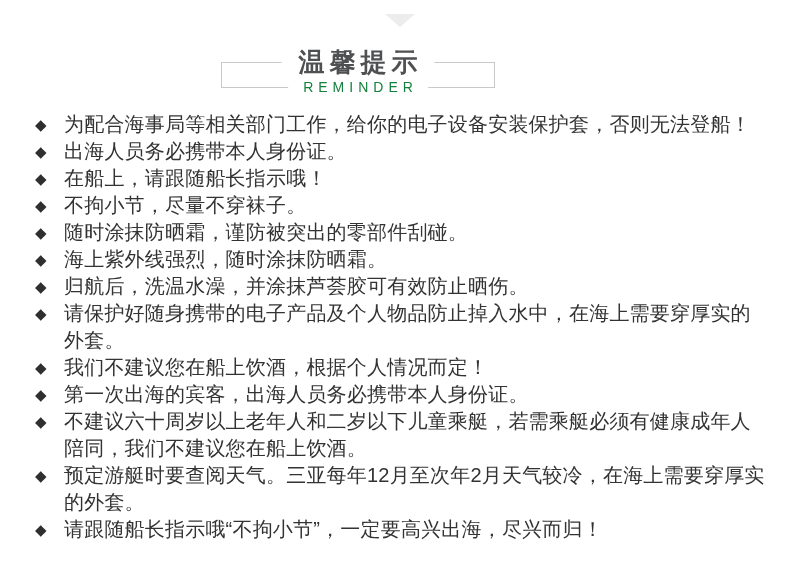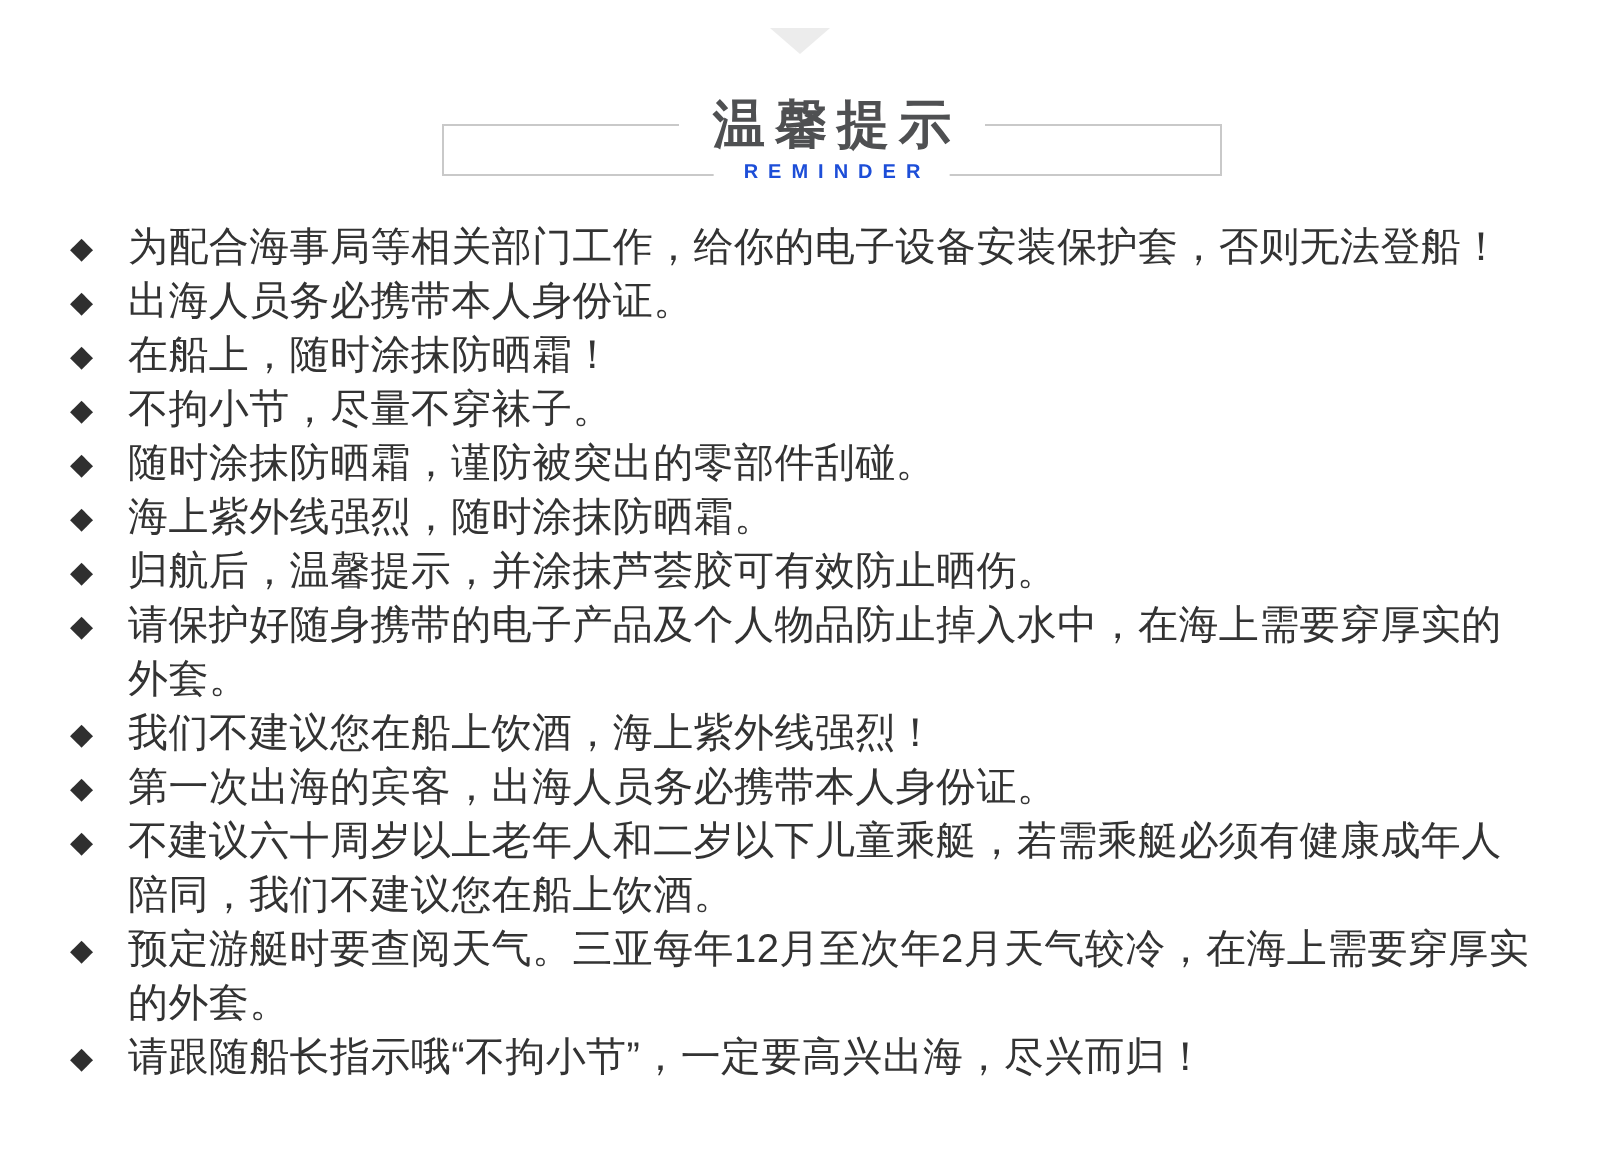--- a/index.html
+++ b/index.html
@@ -24,21 +24,21 @@
     border-left: 15px solid transparent;
     border-right: 15px solid transparent;
     border-top: 13px solid #ececec;
   }
 
   
   .header-box {
     position: absolute;
     left: 221px;
     top: 62px;
-    width: 390px;
+    width: 274px;
     height: 26px;
     border: 1px solid #c9c9c9;
     background: #ffffff;
   }
   .title {
     position: absolute;
     left: 50%;
     top: -16px;
     transform: translateX(-50%);
     background: #ffffff;
@@ -50,26 +50,25 @@
     color: #4f5052;
     white-space: nowrap;
   }
   .subtitle {
     position: absolute;
     left: 50%;
     bottom: -9px;
     transform: translateX(-50%);
     background: #ffffff;
     padding: 0 10px 0 15px;
-    font-size: 10px;
+    font-size: 14px;
     line-height: 18px;
     letter-spacing: 5px;
-    color: #1d4ed8;
+    color: #15803d;
     white-space: nowrap;
-    font-weight: bold;
   }
 
   
   .list {
     position: absolute;
     left: 35px;
     top: 111px;
     list-style: none;
   }
   .item {
@@ -107,45 +106,45 @@
     <li class="item">
       <span class="bullet">◆</span>
       <span class="item-text">为配合海事局等相关部门工作，给你的电子设备安装保护套，否则无法登船！</span>
     </li>
     <li class="item">
       <span class="bullet">◆</span>
       <span class="item-text">出海人员务必携带本人身份证。</span>
     </li>
     <li class="item">
       <span class="bullet">◆</span>
-      <span class="item-text">在船上，随时涂抹防晒霜！</span>
+      <span class="item-text">在船上，请跟随船长指示哦！</span>
     </li>
     <li class="item">
       <span class="bullet">◆</span>
       <span class="item-text">不拘小节，尽量不穿袜子。</span>
     </li>
     <li class="item">
       <span class="bullet">◆</span>
       <span class="item-text">随时涂抹防晒霜，谨防被突出的零部件刮碰。</span>
     </li>
     <li class="item">
       <span class="bullet">◆</span>
       <span class="item-text">海上紫外线强烈，随时涂抹防晒霜。</span>
     </li>
     <li class="item">
       <span class="bullet">◆</span>
-      <span class="item-text">归航后，温馨提示，并涂抹芦荟胶可有效防止晒伤。</span>
+      <span class="item-text">归航后，洗温水澡，并涂抹芦荟胶可有效防止晒伤。</span>
     </li>
     <li class="item">
       <span class="bullet">◆</span>
       <span class="item-text">请保护好随身携带的电子产品及个人物品防止掉入水中，在海上需要穿厚实的外套。</span>
     </li>
     <li class="item">
       <span class="bullet">◆</span>
-      <span class="item-text">我们不建议您在船上饮酒，海上紫外线强烈！</span>
+      <span class="item-text">我们不建议您在船上饮酒，根据个人情况而定！</span>
     </li>
     <li class="item">
       <span class="bullet">◆</span>
       <span class="item-text">第一次出海的宾客，出海人员务必携带本人身份证。</span>
     </li>
     <li class="item">
       <span class="bullet">◆</span>
       <span class="item-text">不建议六十周岁以上老年人和二岁以下儿童乘艇，若需乘艇必须有健康成年人陪同，我们不建议您在船上饮酒。</span>
     </li>
     <li class="item">

